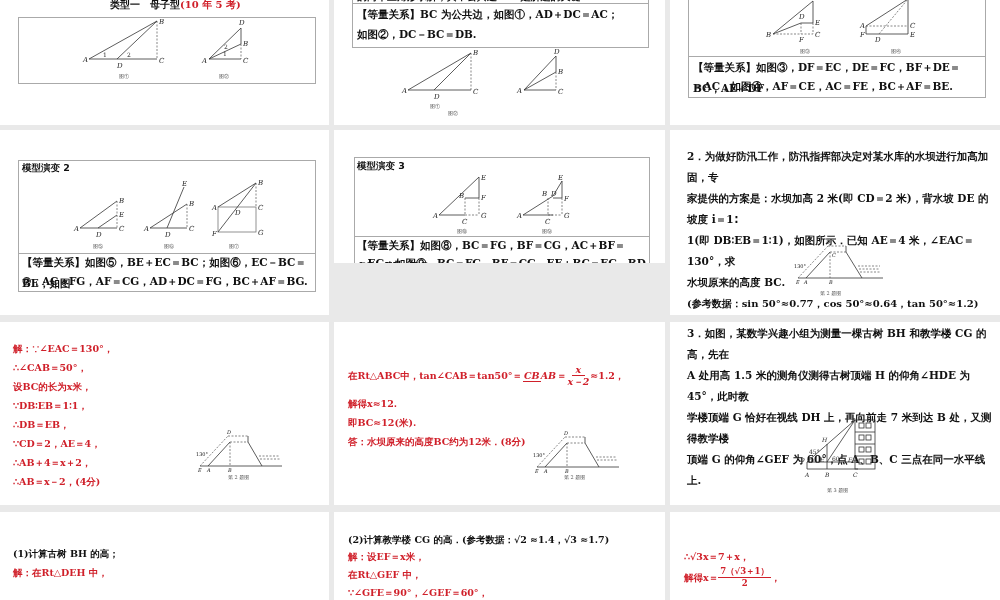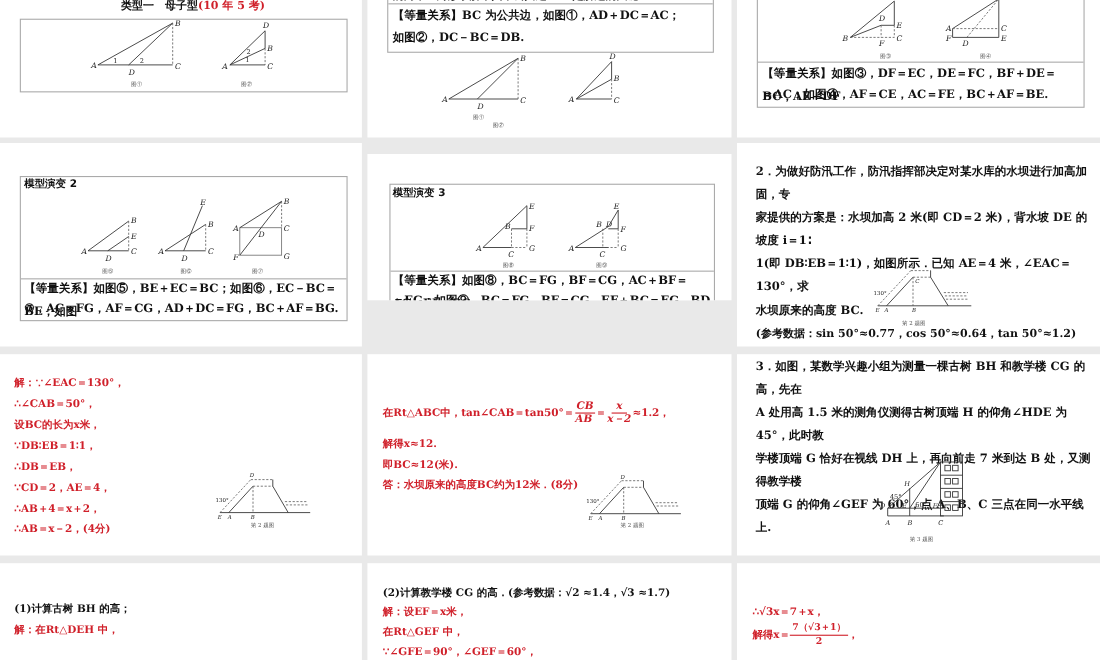--- a/index.html
+++ b/index.html
@@ -159,21 +159,21 @@
     <span class="cap" style="left:145px;top:82px;">图⑥</span>
     <span class="cap" style="left:210px;top:82px;">图⑦</span>
     <div style="position:absolute;left:0;top:92px;width:100%;border-top:1px solid #aaa;"></div>
     <div class="txt" style="left:3px;top:91px;">
       <span>【等量关系】</span><span>如图⑤，BE＋EC＝BC；如图⑥，EC－BC＝BE；如图</span>
     </div>
     <div class="txt" style="left:3px;top:110px;">⑦，AC＝FG，AF＝CG，AD＋DC＝FG，BC＋AF＝BG.</div>
   </div>
 </div>
 
-<div class="slide" style="left:334px;top:140px;width:331px;height:133px;padding-left:30px;">
+<div class="slide" style="left:334px;top:130px;width:331px;height:133px;padding-left:30px;">
   <div class="box" style="left:20px;top:27px;width:296px;height:135px;">
     <div class="txt" style="left:2px;top:-3px;font-family:'DejaVu Sans',sans-serif;font-size:9.5px;">模型演变 3</div>
     <svg width="296" height="80" style="left:0;top:0;">
       <line class="line" x1="84" y1="57" x2="124" y2="19"></line>
         <line class="line" x1="84" y1="57" x2="110" y2="57"></line>
       <line class="line" x1="110" y1="40" x2="124" y2="40"></line>
         <line class="line" x1="124" y1="19" x2="124" y2="40"></line>
       <line class="dash" x1="110" y1="40" x2="110" y2="57"></line>
         <line class="dash" x1="124" y1="40" x2="124" y2="57"></line>
         <line class="dash" x1="110" y1="57" x2="124" y2="57"></line>
@@ -267,21 +267,21 @@
       <text x="7" y="38" style="font-size:5px">A</text>
       <text x="28" y="38" style="font-size:5px">B</text>
     <text x="-4" y="22" style="font-size:5px;font-style:normal">130°</text>
   </svg>
   <span class="cap" style="left:228px;top:152px;">第 2 题图</span>
 </div>
 
 <div class="slide" style="left:334px;top:322px;width:331px;height:183px;">
   <div class="txt red small" style="left:14px;top:42px;display:flex;align-items:center;white-space:nowrap;">
     <span>在Rt△ABC中，tan∠CAB＝tan50°＝</span>
-    <span style="display:inline-flex;flex-direction:column;align-items:flex-start;line-height:11px;margin:0 1px;">
+    <span style="display:inline-flex;flex-direction:row;align-items:flex-start;line-height:11px;margin:0 1px;">
       <span class="i" style="border-bottom:1px solid #d0202a;padding:0 1px;">CB</span>
       <span class="i">AB</span>
     </span>
     <span>＝</span>
     <span style="display:inline-flex;flex-direction:column;align-items:center;line-height:11px;margin:0 1px;">
       <span class="i" style="border-bottom:1px solid #d0202a;padding:0 4px;">x</span>
       <span class="i">x－2</span>
     </span>
     <span>≈1.2，</span>
   </div>

